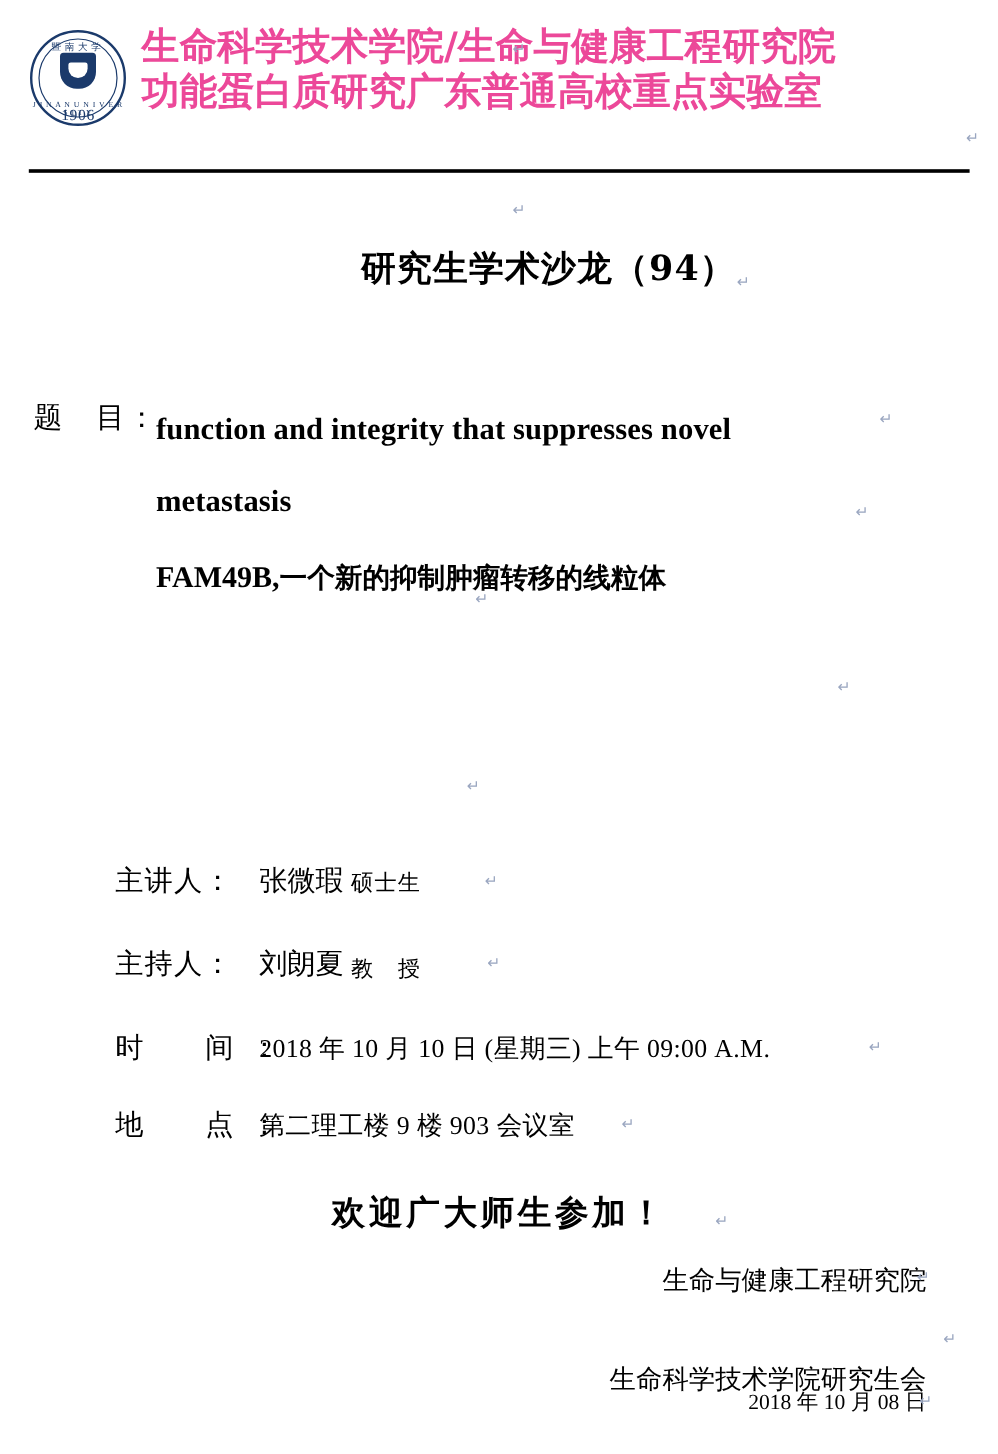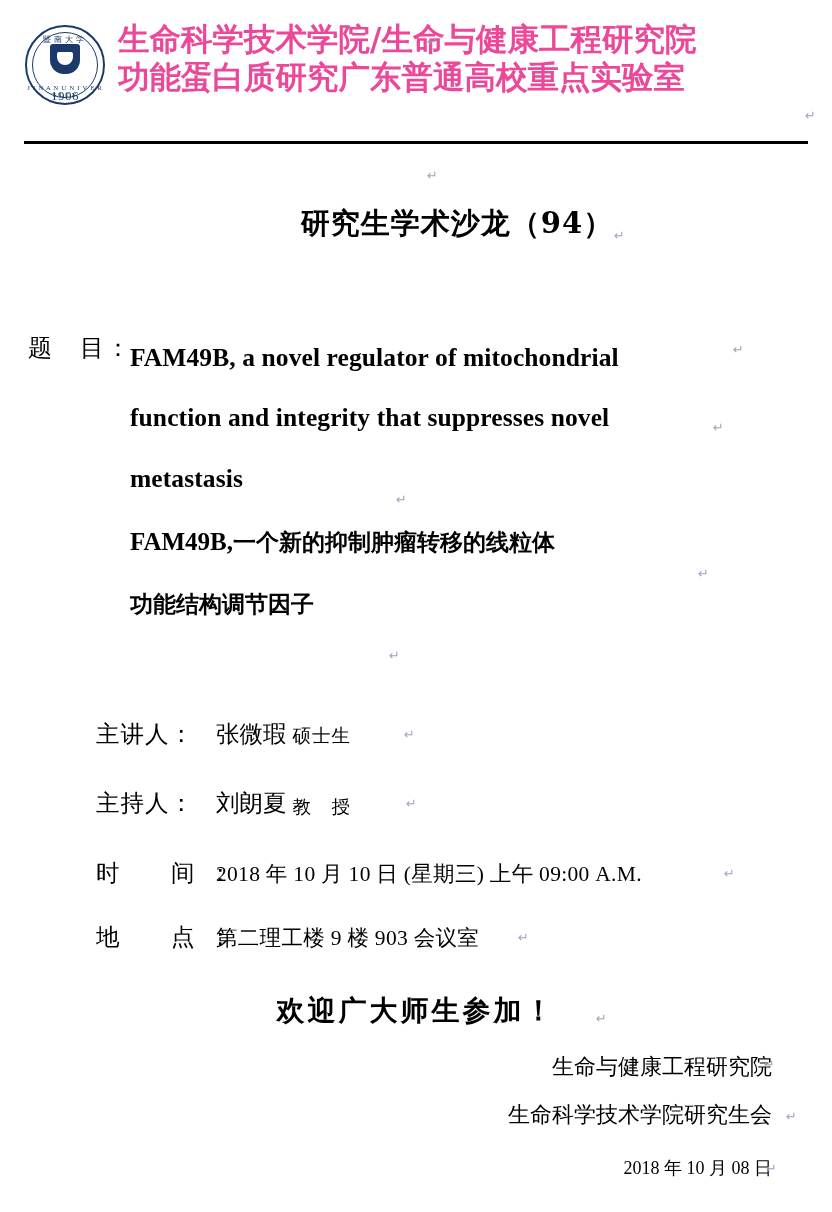--- a/index.html
+++ b/index.html
@@ -250,25 +250,23 @@
 <span class="pilcrow" style="left:427px; top:34px;">↵</span>
 <span class="pilcrow" style="left:805px; top:108px;">↵</span>
 <span class="pilcrow" style="left:427px; top:168px;">↵</span>
 
 <div class="doc-title">研究生学术沙龙（94）</div>
 <span class="pilcrow" style="left:614px; top:228px;">↵</span>
 
 <div class="topic-label">题　目：</div>
 
 <div class="topic-body">
-  <div class="topic-en">FAM49B, a novel regulator of mitochondrial</div>
   <div class="topic-en">function and integrity that suppresses novel</div>
   <div class="topic-en">metastasis</div>
   <div class="topic-cn"><span class="mix-en">FAM49B,</span><span>一个新的抑制肿瘤转移的线粒体</span></div>
-  <div class="topic-cn">功能结构调节因子</div>
 </div>
 
 <span class="pilcrow" style="left:733px; top:342px;">↵</span>
 <span class="pilcrow" style="left:713px; top:420px;">↵</span>
 <span class="pilcrow" style="left:396px; top:492px;">↵</span>
 <span class="pilcrow" style="left:698px; top:566px;">↵</span>
 <span class="pilcrow" style="left:389px; top:648px;">↵</span>
 
 <div class="row" style="left:96px; top:718px;">
   <span class="lab">主讲人：</span>
@@ -295,17 +293,17 @@
   <span class="val-date">第二理工楼 9 楼 903 会议室</span>
 </div>
 <span class="pilcrow" style="left:518px; top:930px;">↵</span>
 
 <div class="welcome">欢迎广大师生参加！</div>
 <span class="pilcrow" style="left:596px; top:1011px;">↵</span>
 
 <div class="sign" style="top:1052px;">生命与健康工程研究院</div>
 <span class="pilcrow" style="left:764px; top:1057px;">↵</span>
 
-<div class="sign" style="top:1100px;">生命科学技术学院研究生会</div>
+<div class="sign" style="top:1135px;">生命科学技术学院研究生会</div>
 <span class="pilcrow" style="left:786px; top:1109px;">↵</span>
 
 <div class="sign en" style="top:1156px;">2018 年 10 月 08 日</div>
 <span class="pilcrow" style="left:766px; top:1161px;">↵</span>
 
 </body></html>

